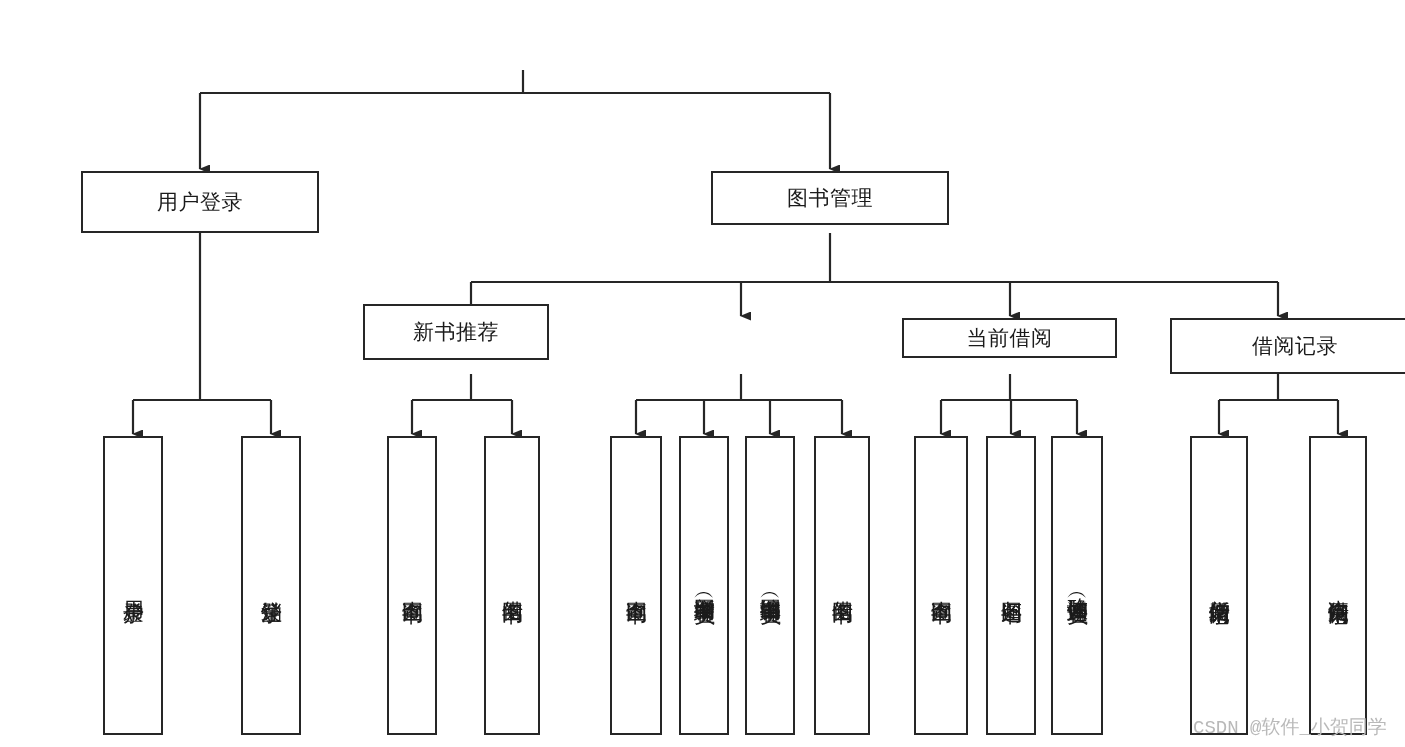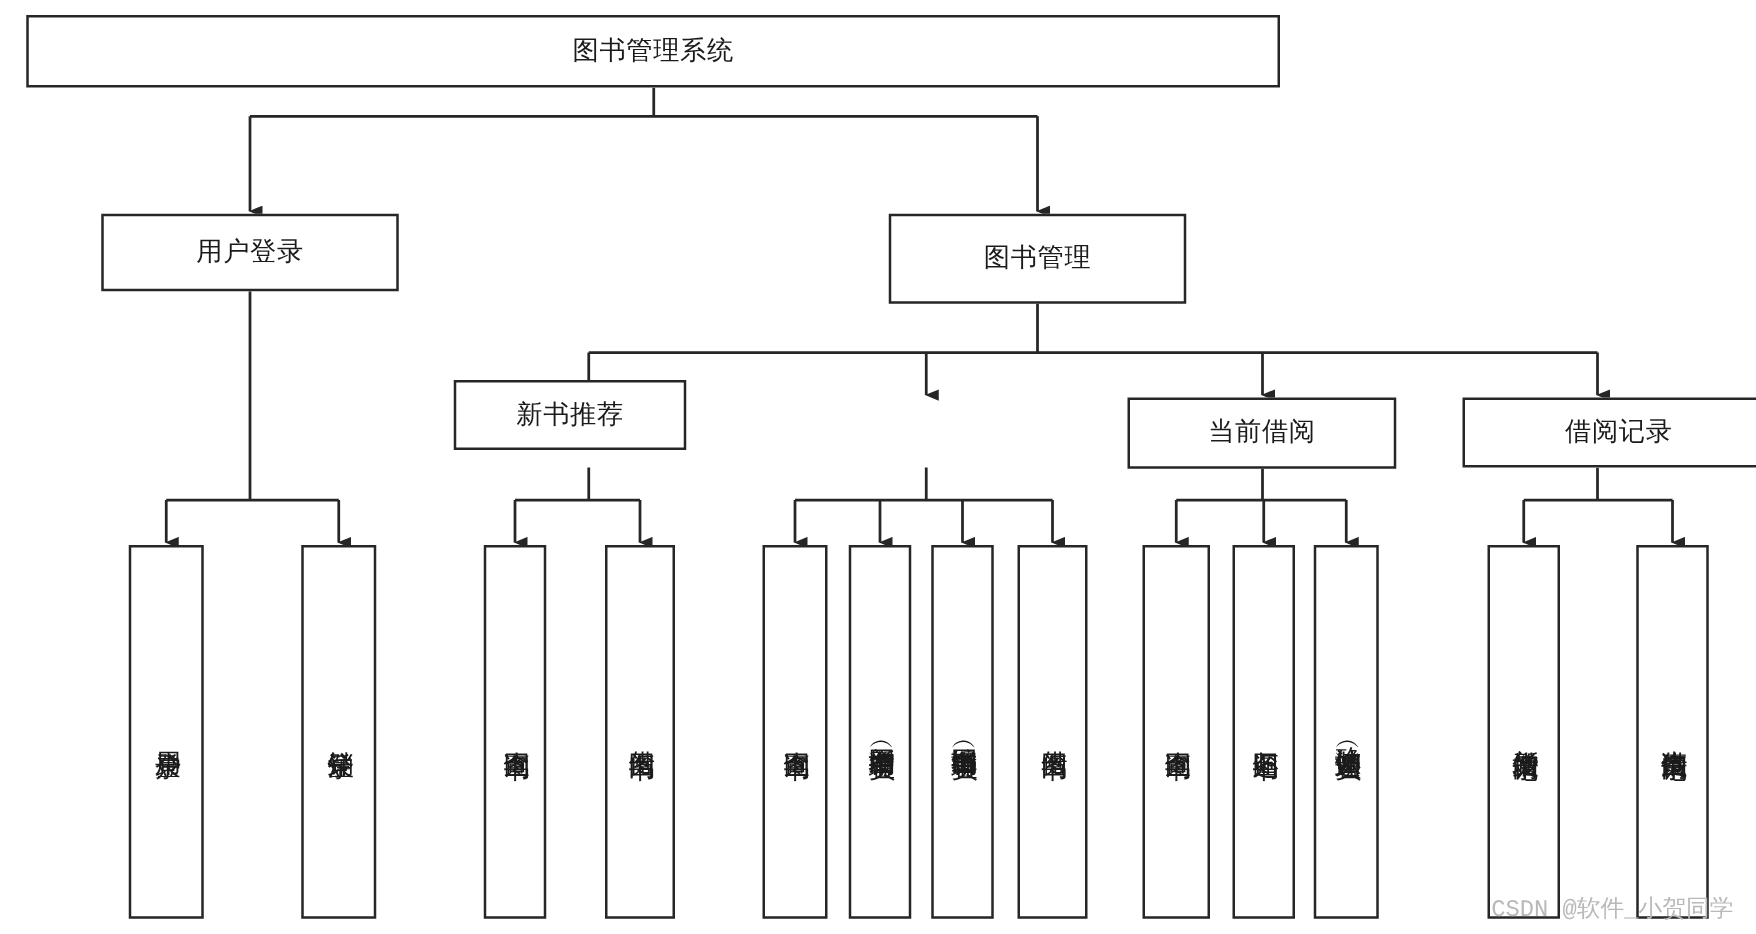--- a/index.html
+++ b/index.html
@@ -103,35 +103,32 @@
         <path d="M 1010 374 L 1010 400 M 941 400 L 1077 400"></path>
         <path d="M 941 400 L 941 434" marker-end="url(#arrowhead)"></path>
         <path d="M 1011 400 L 1011 434" marker-end="url(#arrowhead)"></path>
         <path d="M 1077 400 L 1077 434" marker-end="url(#arrowhead)"></path>
         <path d="M 1278 374 L 1278 400 M 1219 400 L 1338 400"></path>
         <path d="M 1219 400 L 1219 434" marker-end="url(#arrowhead)"></path>
         <path d="M 1338 400 L 1338 434" marker-end="url(#arrowhead)"></path>
       </g>
   </svg>
 
-  <div class="node" style="left: 21px; top: 12px; width: 1003px; height: 58px;">
-    <span class="node-label">图书管理系统</span>
-  </div>
 
   <div class="node" style="left: 81px; top: 171px; width: 238px; height: 62px;">
     <span class="node-label">用户登录</span>
   </div>
-  <div class="node" style="left: 711px; top: 171px; width: 238px; height: 72px;">
+  <div class="node" style="left: 711px; top: 171px; width: 238px; height: 54px;">
     <span class="node-label">图书管理</span>
   </div>
 
   <div class="node" style="left: 363px; top: 304px; width: 186px; height: 56px;">
     <span class="node-label">新书推荐</span>
   </div>
-  <div class="node" style="left: 902px; top: 318px; width: 215px; height: 57px;">
+  <div class="node" style="left: 902px; top: 318px; width: 215px; height: 40px;">
     <span class="node-label">当前借阅</span>
   </div>
   <div class="node" style="left: 1170px; top: 318px; width: 250px; height: 56px;">
     <span class="node-label">借阅记录</span>
   </div>
 
   <div class="node vertical" style="left: 103px; top: 436px; width: 60px; height: 299px;">
     <span class="node-label">用户登录</span>
   </div>
   <div class="node vertical" style="left: 241px; top: 436px; width: 60px; height: 299px;">

